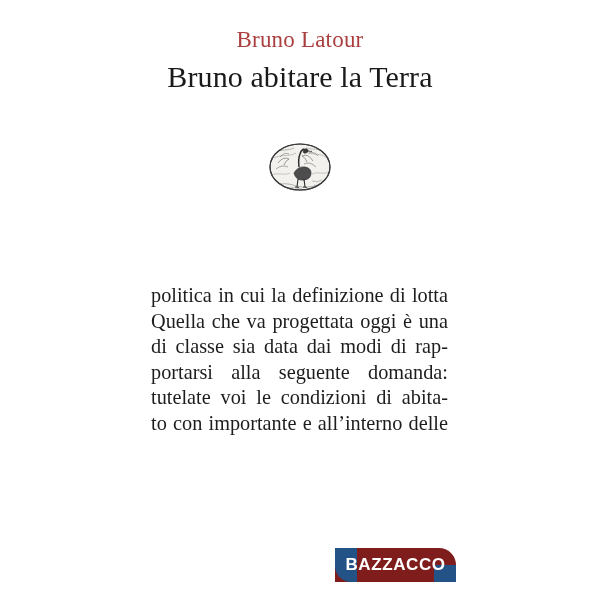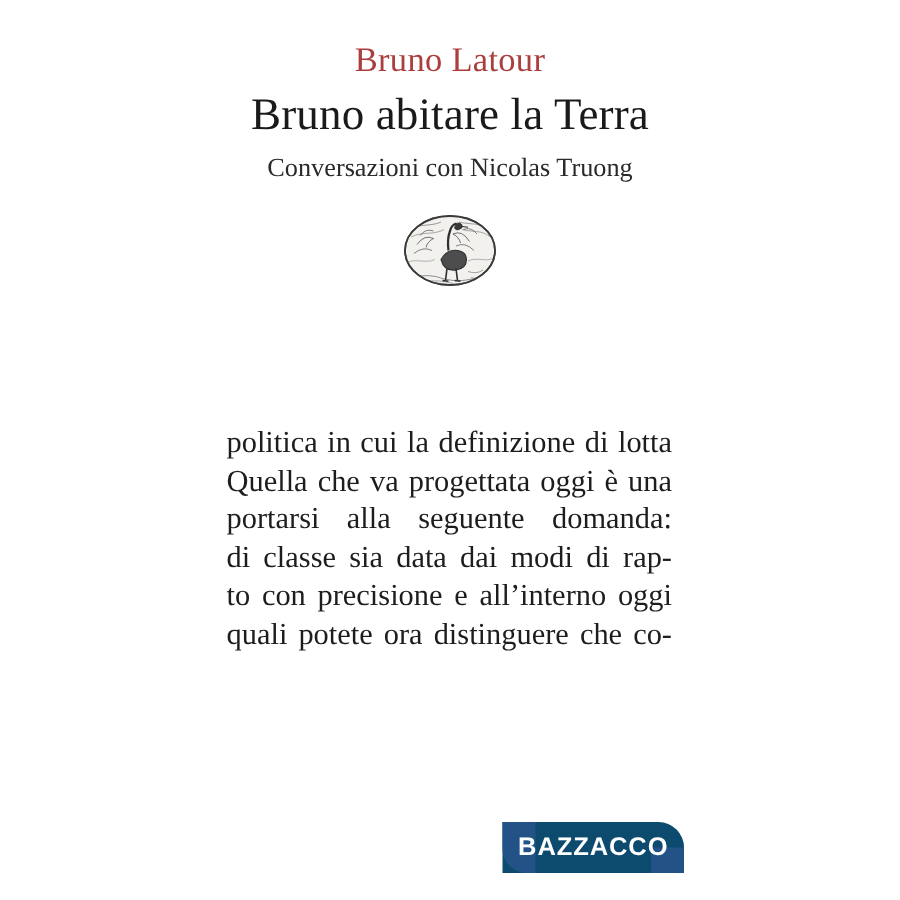--- a/index.html
+++ b/index.html
@@ -97,21 +97,21 @@
     text-align-last: left;
   }
 
   
   .logo {
     position: absolute;
     left: 335px;
     top: 548px;
     width: 121px;
     height: 34px;
-    background: #0c4a6e;
+    background: #7f1d1d;
     border-radius: 0 17px 17px 0;
     display: flex;
     align-items: center;
     justify-content: center;
   }
   .logo::before {
     content: "";
     position: absolute;
     left: 0;
     top: 0;
@@ -141,21 +141,20 @@
   }
 </style>
 </head>
 <body>
 
 <div class="cover">
 
   <div class="header">
     <div class="author">Bruno Latour</div>
     <div class="title">Bruno abitare la Terra</div>
-    <div class="subtitle">Conversazioni con Nicolas Truong</div>
   </div>
 
   <div class="emblem-wrap">
     <svg class="emblem" viewBox="0 0 68 52">
       <defs>
         <clipPath id="ovalclip">
           <ellipse cx="34" cy="26" rx="30" ry="23"></ellipse>
         </clipPath>
       </defs>
       <ellipse cx="34" cy="26" rx="30" ry="23" fill="#f2f1ee" stroke="#4a4a4a" stroke-width="1.1"></ellipse>
@@ -189,23 +188,23 @@
         <path d="M46 40 q6 2 10 -1" opacity="0.5"></path>
         <path d="M48 44 q5 2 9 0" opacity="0.45"></path>
       </g>
       <ellipse cx="34" cy="26" rx="30" ry="23" fill="none" stroke="#3a3a3a" stroke-width="1.2"></ellipse>
     </svg>
   </div>
 
   <div class="quote">
     <span class="qline">politica in cui la definizione di lotta</span>
     <span class="qline">Quella che va progettata oggi è una</span>
+    <span class="qline">di classe sia data dai modi di rap-</span>
     <span class="qline">portarsi alla seguente domanda:</span>
-    <span class="qline">di classe sia data dai modi di rap-</span>
-    <span class="qline">to con precisione e all’interno oggi</span>
-    <span class="qline">quali potete ora distinguere che co-</span>
+    <span class="qline">tutelate voi le condizioni di abita-</span>
+    <span class="qline">to con importante e all’interno delle</span>
   </div>
 
   <div class="logo">
     <span class="logo-text">BAZZACCO</span>
   </div>
 
 </div>
 
 </body></html>

